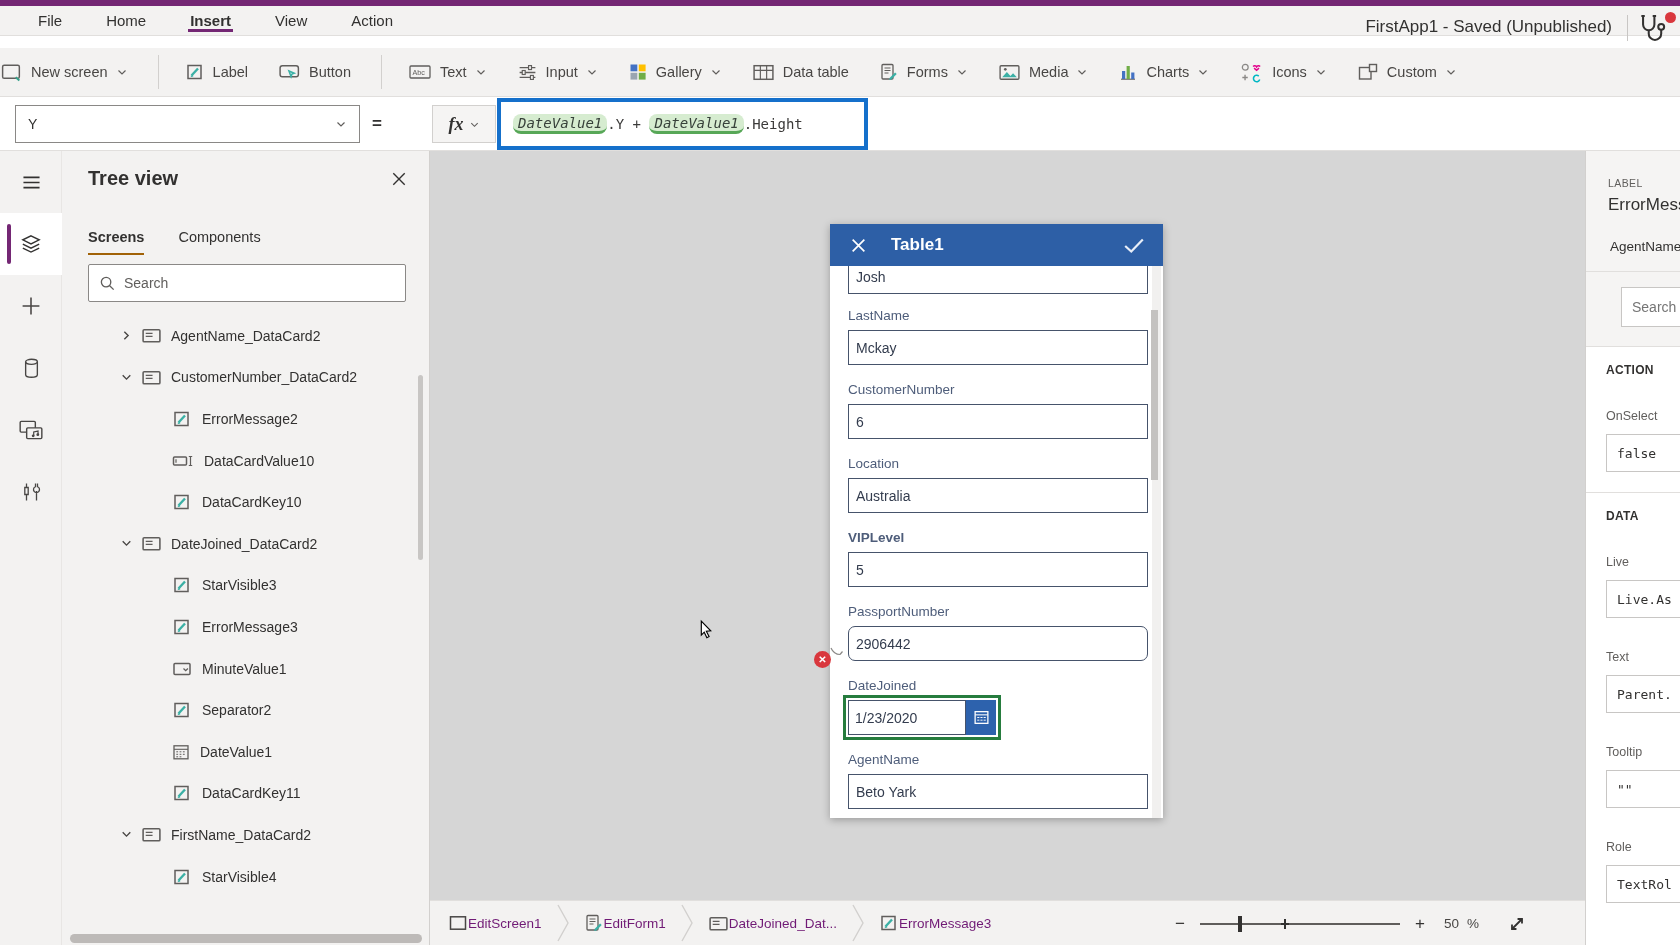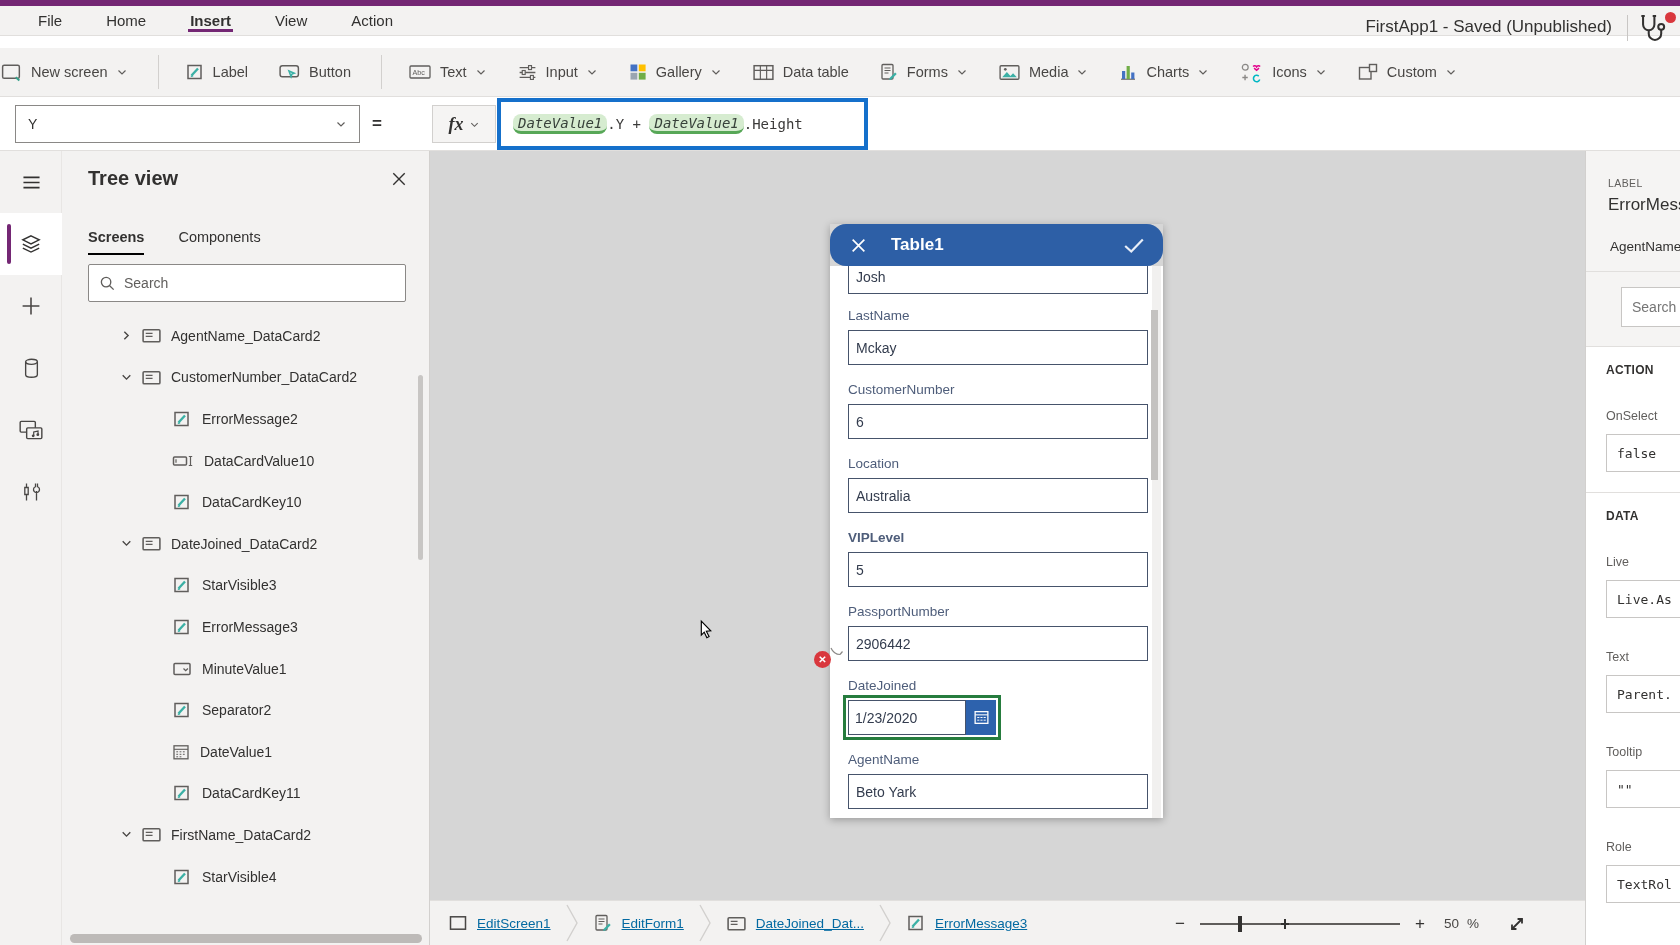--- a/index.html
+++ b/index.html
@@ -48,41 +48,41 @@
   .rail-item.selected { background:#fff; }
   .rail-item.selected::before { content:""; position:absolute; left:7px; top:11px; width:4px; height:40px;
                                 background:#742774; border-radius:2px; }
 
   .treeview { position:absolute; left:62px; top:151px; width:368px; height:794px; background:#f3f2f1;
               border-right:1px solid #d2d0ce; overflow:hidden; }
   .tv-title { position:absolute; left:26px; top:16px; font-size:20px; font-weight:bold; color:#323130; }
   .tv-close { position:absolute; right:22px; top:20px; }
   .tv-tabs { position:absolute; left:26px; top:78px; display:flex; gap:34px; font-size:14.5px; }
   .tv-tab { padding-bottom:8px; color:#323130; }
-  .tv-tab.active { font-weight:bold; border-bottom:2px solid #000000; }
+  .tv-tab.active { font-weight:bold; border-bottom:2px solid #a16207; }
   .tv-search { position:absolute; left:26px; top:113px; width:318px; height:38px; background:#fff;
                border:1px solid #8a8886; border-radius:2px; display:flex; align-items:center; padding:0 10px; gap:8px; }
   .tv-search input { border:none; outline:none; font-size:14px; flex:1; color:#323130; background:transparent;
                      font-family:"Liberation Sans", sans-serif; }
   .tv-search input::placeholder { color:#605e5c; }
   .tv-rows { position:absolute; left:0; top:164px; width:368px; }
   .tv-row { height:41.6px; display:flex; align-items:center; font-size:14px; color:#323130; white-space:nowrap; }
   .tv-row .chev { width:13px; display:flex; margin-left:58px; }
   .tv-row .dc-icon { margin-left:8px; display:flex; }
   .tv-row .dc-label { margin-left:9px; }
   .tv-row.child { padding-left:110px; }
   .tv-row.child .c-icon { display:flex; }
   .tv-row.child .c-label { margin-left:10px; }
   .tv-vscroll { position:absolute; right:6px; top:224px; width:5px; height:185px; background:#c8c6c4; border-radius:3px; }
   .tv-hscroll { position:absolute; left:8px; top:783px; width:352px; height:9px; background:#bdbab8; border-radius:5px; }
 
   
   .canvas { position:absolute; left:430px; top:151px; width:1155px; height:749px; background:#d6d6d6; }
   .form-card { position:absolute; left:400px; top:73px; width:333px; box-shadow:0 2px 8px rgba(0,0,0,.28); }
-  .form-header { position:relative; height:42px; background:#2d5fa6; display:flex; align-items:center;border-radius:16px; }
+  .form-header { position:relative; height:42px; background:#2d5fa6; display:flex; align-items:center; }
   .form-header .x { margin-left:20px; display:flex; }
   .form-title { margin-left:24px; color:#fff; font-weight:bold; font-size:17px; }
   .form-check { position:absolute; right:18px; top:13px; display:flex; }
   .form-body { position:relative; height:552px; background:#fff; overflow:hidden; }
   .f-label { position:absolute; left:18px; font-size:13.5px; color:#4e5d7a; }
   .f-input { position:absolute; left:18px; width:300px; height:35px; background:#fff; border:1px solid #46536b;
              font-size:14px; color:#333c4e; display:flex; align-items:center; padding-left:7px; }
   .date-wrap { position:absolute; left:13px; border:3px solid #267c3e; padding:2px; display:flex; background:#fff; }
   .date-input { width:118px; height:35px; border:1px solid #46536b; display:flex; align-items:center;
                 padding-left:6px; font-size:14px; color:#333c4e; }
@@ -90,21 +90,21 @@
   .form-scroll-track { position:absolute; right:2px; top:0; width:9px; height:552px; background:#f1f0ef; }
   .form-scroll-thumb { position:absolute; right:3px; top:44px; width:7px; height:170px; background:#c4c2c0; }
   .err-badge { position:absolute; left:384px; top:500px; width:17px; height:17px; border-radius:50%; background:#d9373d;
                color:#fff; font-size:10px; font-weight:bold; display:flex; align-items:center; justify-content:center; z-index:5; }
   .err-caret { position:absolute; left:399px; top:495px; z-index:5; }
   .mouse-cursor { position:absolute; left:268px; top:468px; z-index:6; }
 
   
   .bottombar { position:absolute; left:430px; top:900px; width:1155px; height:45px; background:#f3f2f1;
                border-top:1px solid #e1dfdd; display:flex; align-items:center; }
-  .bc-item { display:flex; align-items:center; gap:9px; font-size:13.5px; color:#0369a1; white-space:nowrap;text-decoration:underline; }
+  .bc-item { display:flex; align-items:center; font-size:13.5px; color:#701a75; white-space:nowrap; }
   .bc-sep { margin:0 14px; display:flex; }
   .crumbs { display:flex; align-items:center; padding-left:18px; }
   .zoom-cluster { position:absolute; left:740px; top:0; height:45px; display:flex; align-items:center; }
   .zoom-out, .zoom-in { font-size:17px; color:#323130; width:20px; text-align:center; }
   .slider { position:relative; width:200px; height:20px; margin:0 10px; }
   .slider .track { position:absolute; left:0; right:0; top:9px; height:2px; background:#5f5d5b; }
   .slider .thumb { position:absolute; left:38px; top:2px; width:4px; height:16px; background:#323130; }
   .slider .tick  { position:absolute; left:84px; top:5px; width:2px; height:10px; background:#323130; }
   .slider .tick::after { content:""; position:absolute; left:-3px; top:4px; width:8px; height:2px; background:#323130; }
   .zoom-pct { font-size:13.5px; color:#484644; margin-left:14px; display:flex; gap:8px; }
@@ -618,21 +618,21 @@
       <div class="f-input" style="top: -7px;">Josh</div>
           <div class="f-label" style="top: 42px;">LastName</div>
           <div class="f-input" style="top: 64px;">Mckay</div>
           <div class="f-label" style="top: 116px;">CustomerNumber</div>
           <div class="f-input" style="top: 138px;">6</div>
           <div class="f-label" style="top: 190px;">Location</div>
           <div class="f-input" style="top: 212px;">Australia</div>
           <div class="f-label" style="top: 264px; font-weight: bold;">VIPLevel</div>
           <div class="f-input" style="top: 286px;">5</div>
           <div class="f-label" style="top: 338px;">PassportNumber</div>
-          <div class="f-input" style="top: 360px;">2906442</div>
+          <div class="f-input" style="top: 360px; border-radius: 7px;">2906442</div>
           <div class="f-label" style="top: 412px;">DateJoined</div>
           <div class="date-wrap" style="top: 429px;">
             <div class="date-input">1/23/2020</div>
             <div class="date-btn">
               <span style="display: flex;">
                 <svg viewBox="0 0 16 16" width="17" height="17">
                   <rect x="2" y="2.5" width="12" height="11" fill="none" stroke="#fff" stroke-width="1.2"></rect>
                   <path d="M2 5.5h12" stroke="#fff" stroke-width="1"></path>
                   <path d="M4 8h2M7 8h2M10 8h2M4 10.5h2M7 10.5h2M10 10.5h2" stroke="#fff" stroke-width="0.9"></path>
                 </svg>

